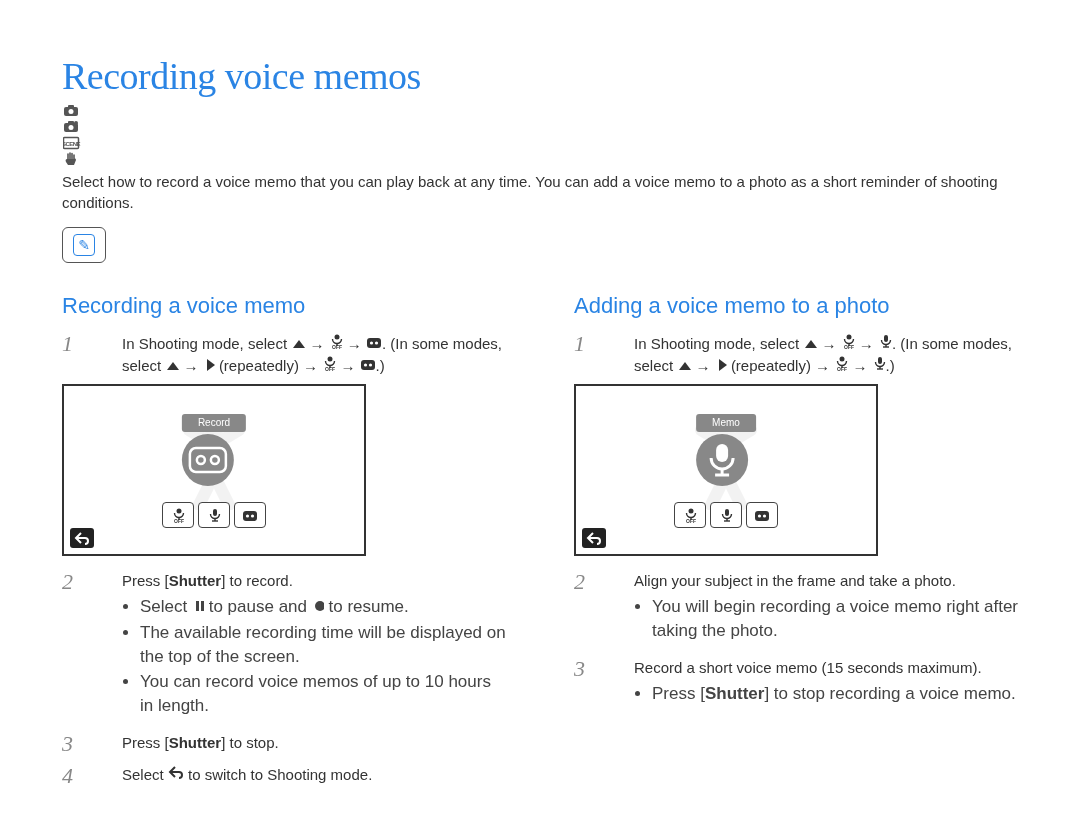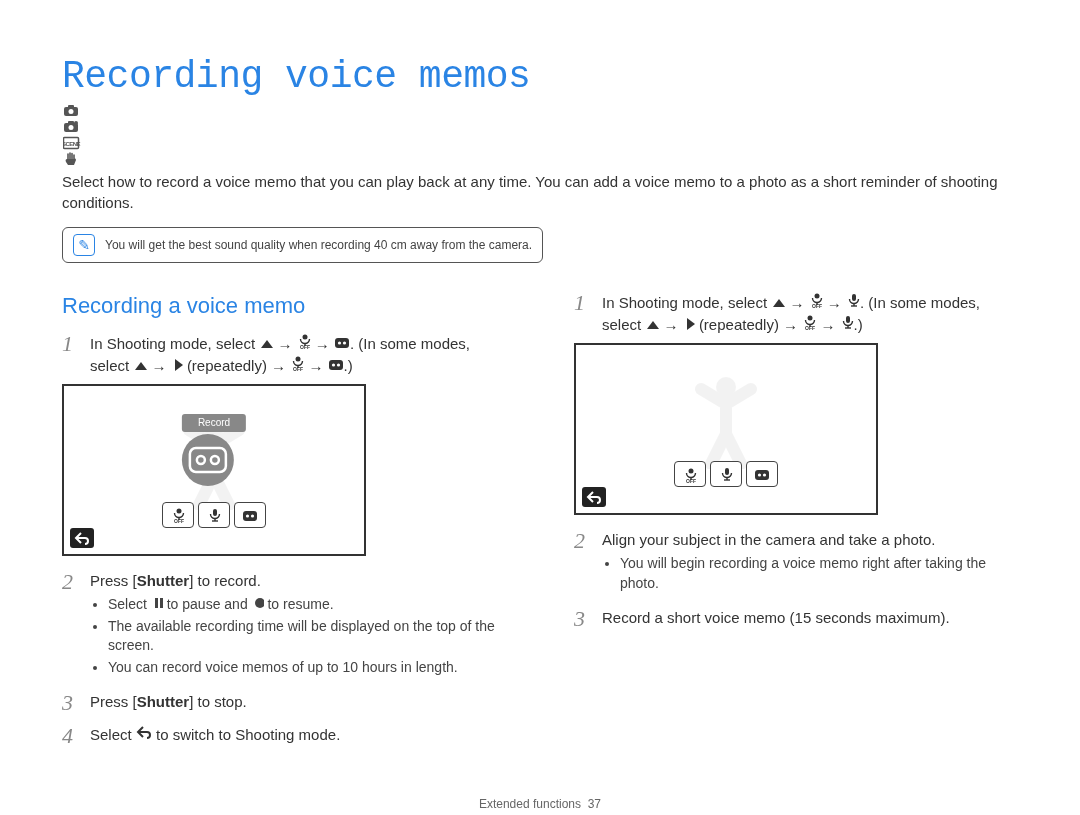--- a/index.html
+++ b/index.html
@@ -6,21 +6,21 @@
     font-family: Arial, Helvetica, sans-serif;
     margin: 0;
     padding: 50px 62px 30px 62px;
     width: 1080px;
     box-sizing: border-box;
     color: #333;
     font-size: 14px;
     line-height: 1.4;
   }
   h1 {
-    font-family: Liberation Mono, monospace;
+    font-family: Liberation Serif, serif;
     font-stretch: condensed;
     font-weight: 300;
     color: #2a84e4;
     font-size: 38px;
     margin: 0 0 4px 0;
     letter-spacing: -0.5px;
   }
   h1 .mode-icons {
     font-size: 14px;
     color: #555;
@@ -76,26 +76,27 @@
     font-size: 22px;
     color: #888;
     width: 18px;
     flex-shrink: 0;
     line-height: 1.1;
   }
   .step-body {
     flex: 1;
     font-size: 15px;
     color: #333;
+    margin-left: 32px;
   }
   .bullets {
     list-style: disc;
     margin: 4px 0 6px 0;
     padding-left: 18px;
-    font-size: 14px;
+    font-size: 17px;
     color: #444;
   }
   .bullets li { margin-bottom: 2px; }
   .lcd {
     width: 300px;
     height: 168px;
     border: 2px solid #333;
     margin: 6px 0 14px 0;
     position: relative;
     background: #fff;
@@ -259,21 +260,20 @@
     <svg width="16" height="16">
         <use href="#i-hand"></use>
       </svg>
   </span>
 </h1>
 
 <div class="intro">Select how to record a voice memo that you can play back at any time. You can add a voice memo to a photo as a short reminder of shooting conditions.</div>
 
 <div class="tip-box">
   <span class="tip-icon">✎</span>
-  <span>You will get the best sound quality when recording 40 cm away from the camera.</span>
 </div>
 
 <div class="columns">
 
   <div class="col">
     <h2>Recording a voice memo</h2>
 
     <div class="step">
       <div class="step-num">1</div>
       <div class="step-body">
@@ -372,20 +372,21 @@
         <span>Select </span>
         <svg class="inline-svg" width="16" height="16">
             <use href="#i-back"></use>
           </svg>
         <span> to switch to Shooting mode.</span>
       </div>
     </div>
   </div>
 
   <div class="col">
+    <h2>Adding a voice memo to a photo</h2>
 
     <div class="step">
       <div class="step-num">1</div>
       <div class="step-body">
         <span>In Shooting mode, select </span>
         <svg class="inline-svg" width="14" height="12">
             <use href="#i-up"></use>
           </svg> →
         <svg class="inline-svg" width="14" height="17">
             <use href="#i-mic-off"></use>
@@ -406,20 +407,28 @@
         <svg class="inline-svg" width="14" height="16">
             <use href="#i-mic"></use>
           </svg>.)
       </div>
     </div>
 
     <div class="lcd">
       <svg class="person" width="80" height="100">
           <use href="#i-person"></use>
         </svg>
+      <div class="center-badge">
+        <span class="badge-label">Memo</span>
+        <div class="badge-circle">
+          <svg width="40" height="40">
+              <use href="#i-mic-big"></use>
+            </svg>
+        </div>
+      </div>
       <div class="icon-row">
         <div class="small-btn">
             <svg width="14" height="17">
               <use href="#i-mic-off"></use>
             </svg>
           </div>
         <div class="small-btn">
             <svg width="14" height="16">
               <use href="#i-mic"></use>
             </svg>
@@ -433,31 +442,34 @@
       <div class="back-btn">
         <svg width="16" height="16" color="#fff">
             <use href="#i-back"></use>
           </svg>
       </div>
     </div>
 
     <div class="step">
       <div class="step-num">2</div>
       <div class="step-body">
-        <span>Align your subject in the camera and take a photo.</span>
+        <span>Align your subject in the frame and take a photo.</span>
         <ul class="bullets">
           <li>You will begin recording a voice memo right after taking the photo.</li>
         </ul>
       </div>
     </div>
 
     <div class="step">
       <div class="step-num">3</div>
       <div class="step-body">
         <span>Record a short voice memo (15 seconds maximum).</span>
+        <ul class="bullets">
+          <li>Press [<b>Shutter</b>] to stop recording a voice memo.</li>
+        </ul>
       </div>
     </div>
   </div>
 </div>
 
 <div class="page-footer">
   <span>Extended functions</span>&nbsp;
   <span>37</span>
 </div>
 

